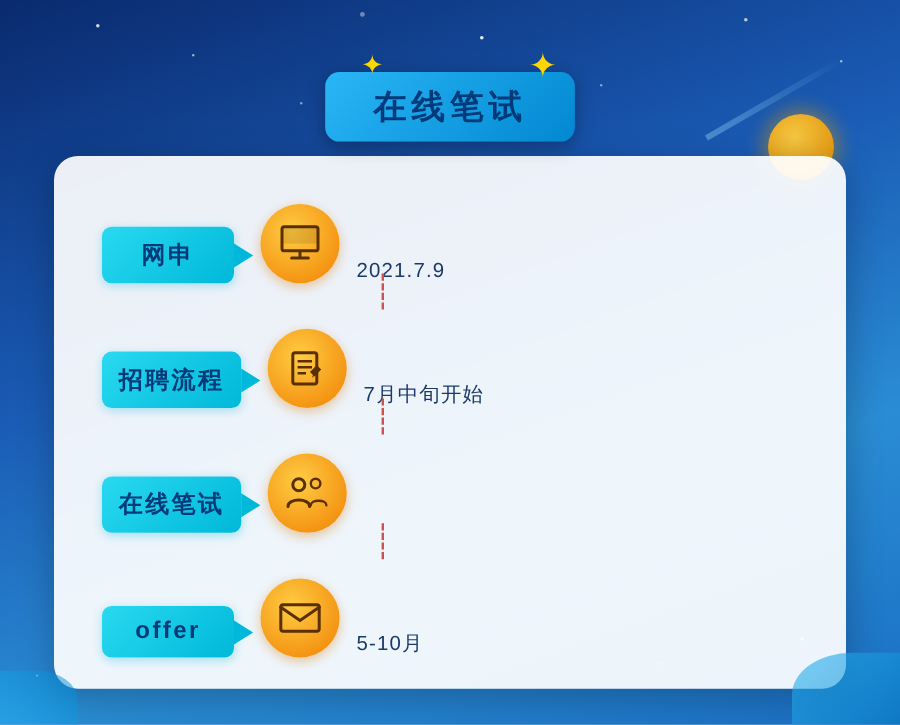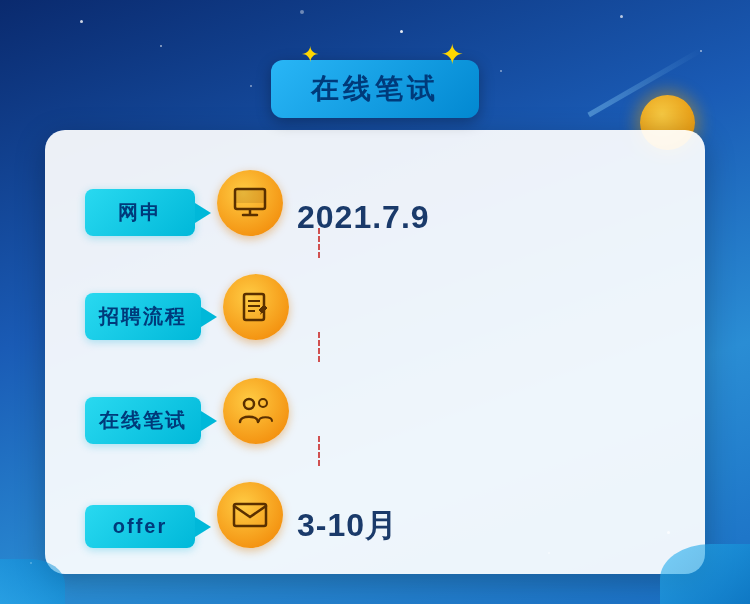--- a/index.html
+++ b/index.html
@@ -144,23 +144,23 @@
       align-items: center;
       justify-content: center;
       box-shadow: 0 3px 10px rgba(220,120,0,0.4);
       font-size: 28px;
       flex-shrink: 0;
       margin-left: 18px;
     }
 
     
     .step-desc {
-      font-size: 32px;
+      font-size: 17px;
       color: #1a3a6a;
-      font-weight: 700;
+      font-weight: 400;
       margin-left: 10px;
       letter-spacing: 1px;
     }
 
     .row-wrapper {
       position: relative;
     }
     .row-wrapper + .row-wrapper {
       margin-top: 8px;
     }
@@ -227,20 +227,21 @@
 
           <svg width="34" height="34" viewBox="0 0 34 34" fill="none" xmlns="http://www.w3.org/2000/svg">
             <rect x="5" y="4" width="20" height="26" rx="2" stroke="#5a3000" stroke-width="2.5" fill="none"></rect>
             <line x1="9" y1="11" x2="21" y2="11" stroke="#5a3000" stroke-width="2"></line>
             <line x1="9" y1="16" x2="21" y2="16" stroke="#5a3000" stroke-width="2"></line>
             <line x1="9" y1="21" x2="16" y2="21" stroke="#5a3000" stroke-width="2"></line>
             <path d="M20 20 L25 15 L28 18 L23 23 Z" fill="#5a3000" stroke="#5a3000" stroke-width="1"></path>
             <path d="M23 23 L21 25 L22 22 Z" fill="#5a3000"></path>
           </svg>
         </div>
+        <span class="step-desc">7月中旬开始</span>
       </div>
     </div>
 
     <div class="row-wrapper" style="margin-top:38px;">
       <div class="timeline-row">
         <div class="step-label">在线笔试</div>
         <div class="icon-circle">
 
           <svg width="38" height="34" viewBox="0 0 38 34" fill="none" xmlns="http://www.w3.org/2000/svg">
             <circle cx="12" cy="10" r="5" stroke="#5a3000" stroke-width="2.5" fill="none"></circle>
@@ -255,21 +256,21 @@
     <div class="row-wrapper" style="margin-top: 38px; margin-bottom: 0px; --no-after: none;">
       <div class="timeline-row">
         <div class="step-label">offer</div>
         <div class="icon-circle">
 
           <svg width="36" height="28" viewBox="0 0 36 28" fill="none" xmlns="http://www.w3.org/2000/svg">
             <rect x="2" y="3" width="32" height="22" rx="2" stroke="#5a3000" stroke-width="2.5" fill="none"></rect>
             <path d="M2 5 L18 16 L34 5" stroke="#5a3000" stroke-width="2.5" fill="none" stroke-linecap="round"></path>
           </svg>
         </div>
-        <span class="step-desc">3-10月</span>
+        <span class="step-desc">5-10月</span>
       </div>
     </div>
 
   </div>
 </div>
 
 <div style="position:absolute;bottom:0;right:0;width:120px;height:80px;overflow:hidden;pointer-events:none;">
   <div style="position:absolute;bottom:-10px;right:-10px;width:100px;height:70px;background:linear-gradient(135deg,#29b6f6,#0277bd);border-radius:50% 0 0 0;opacity:0.6;"></div>
 </div>
 <div style="position:absolute;bottom:0;left:0;width:80px;height:50px;overflow:hidden;pointer-events:none;">

